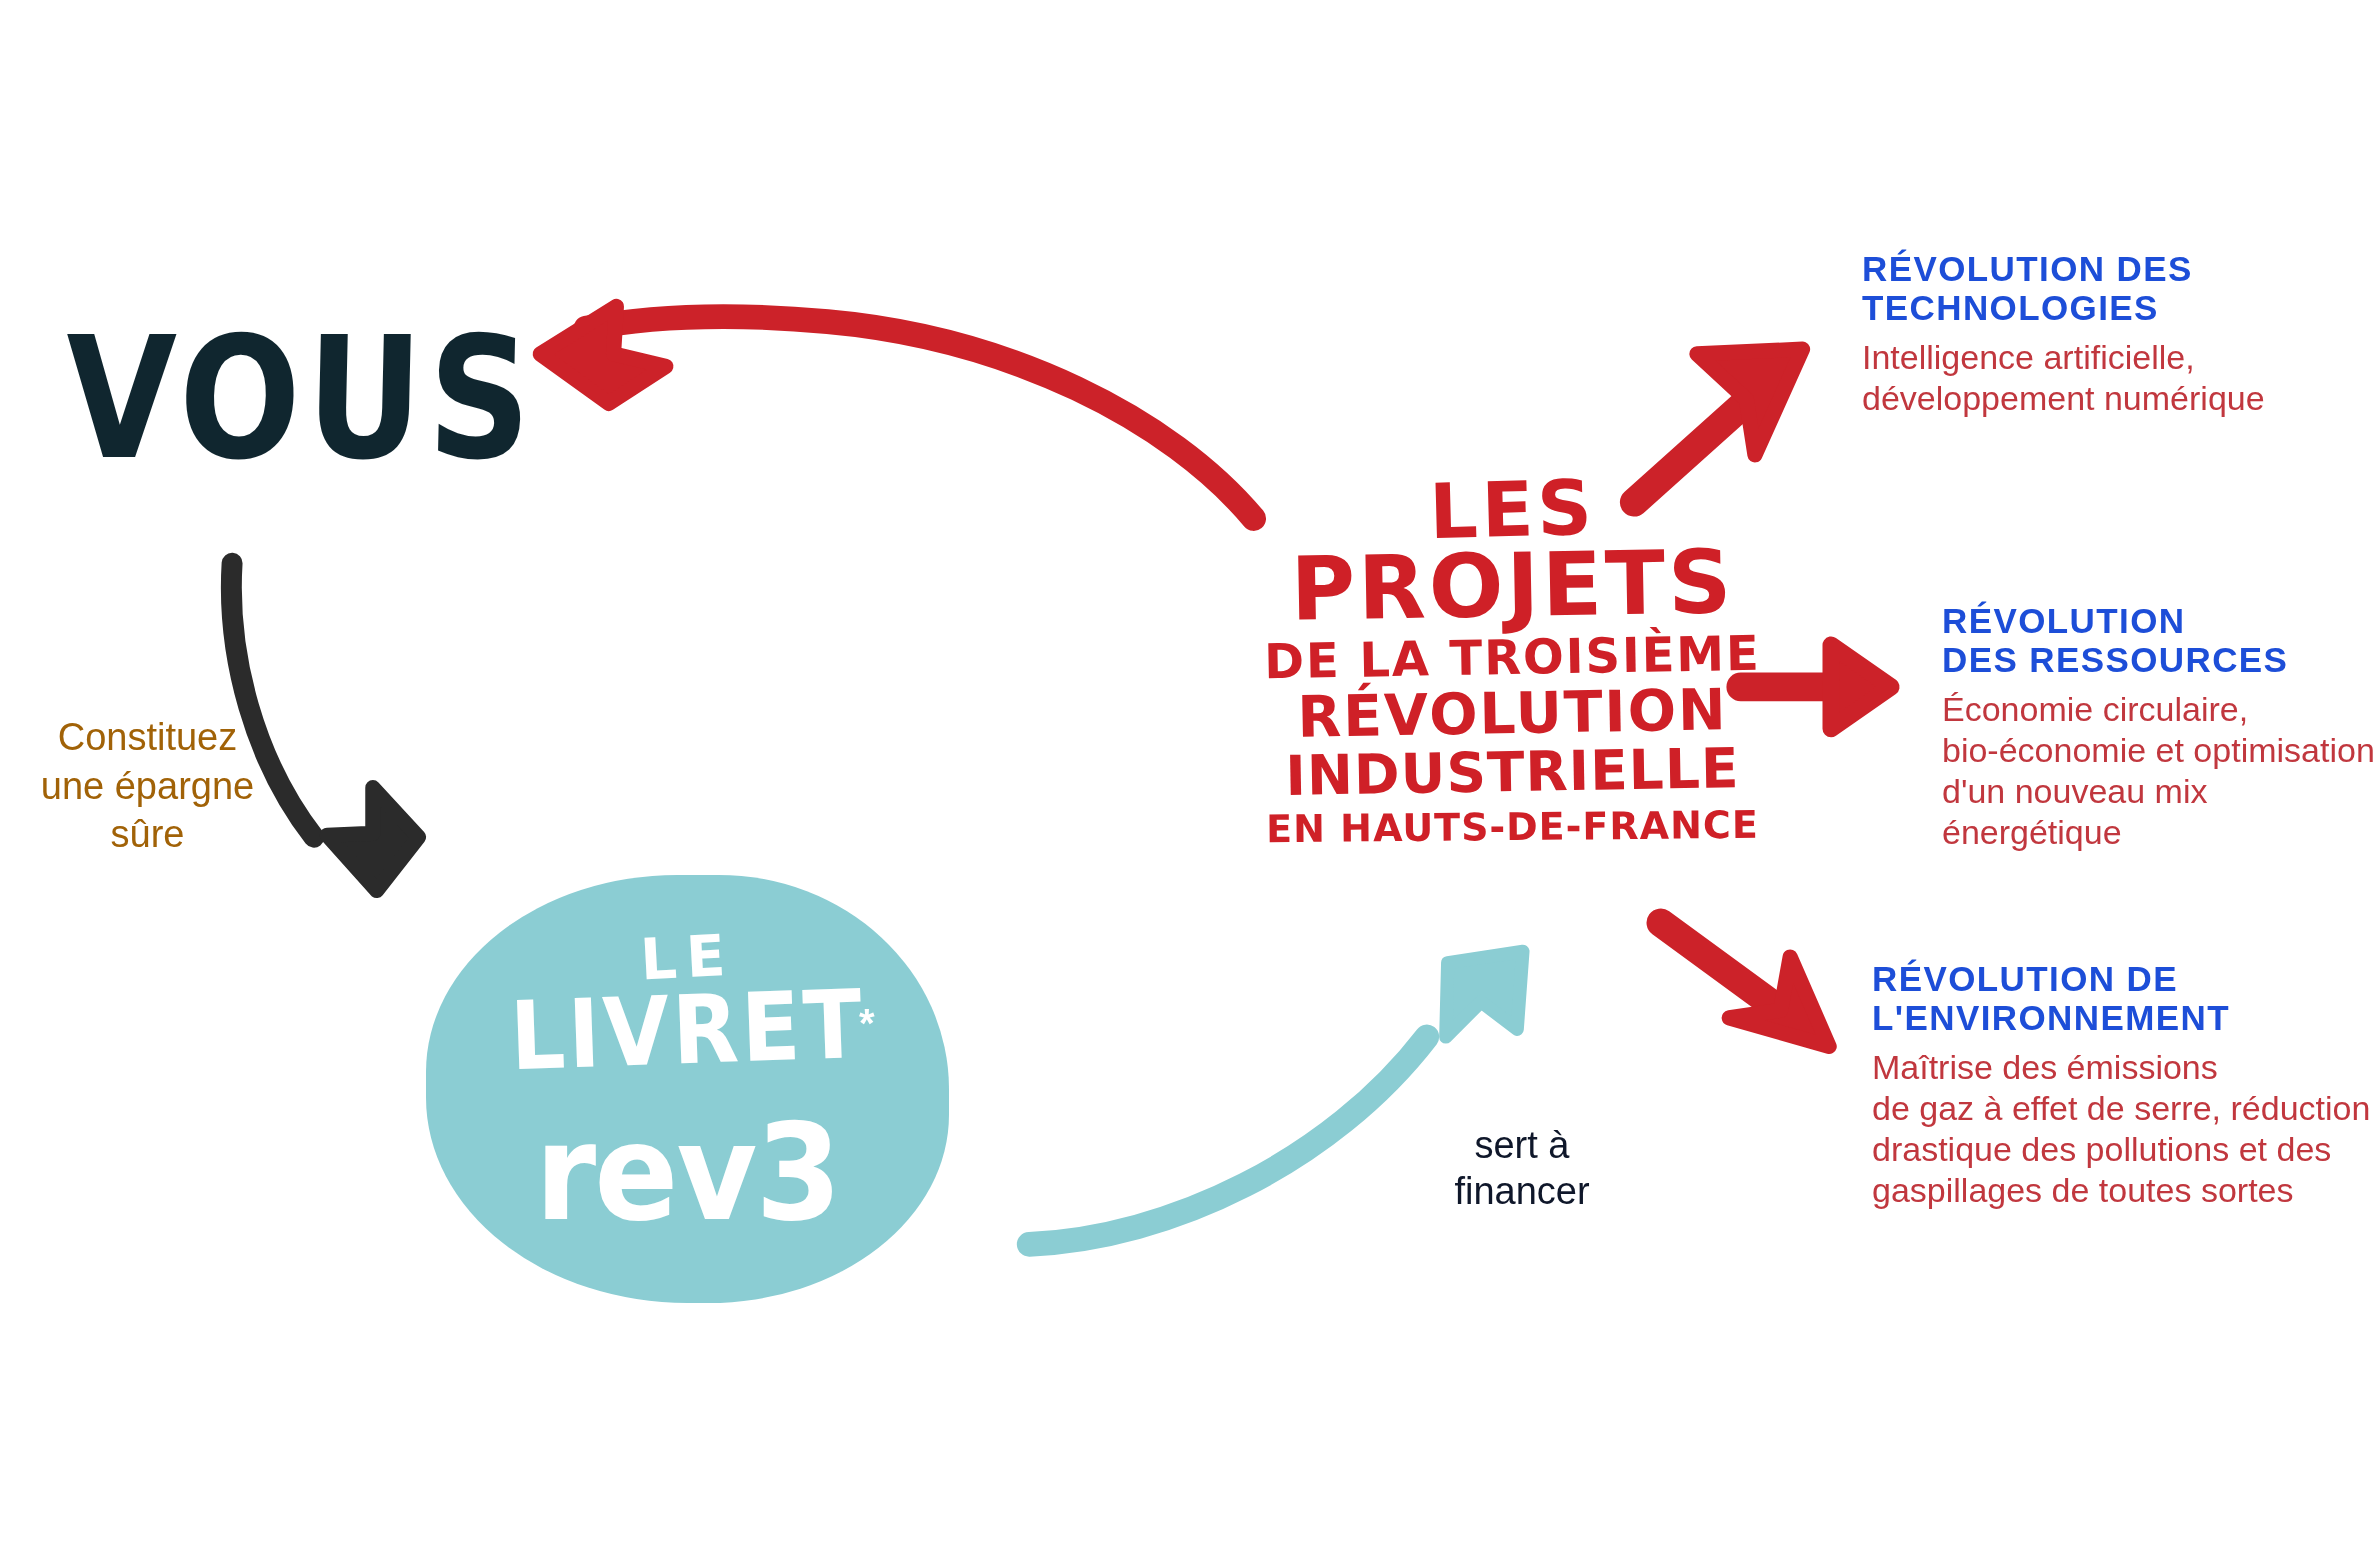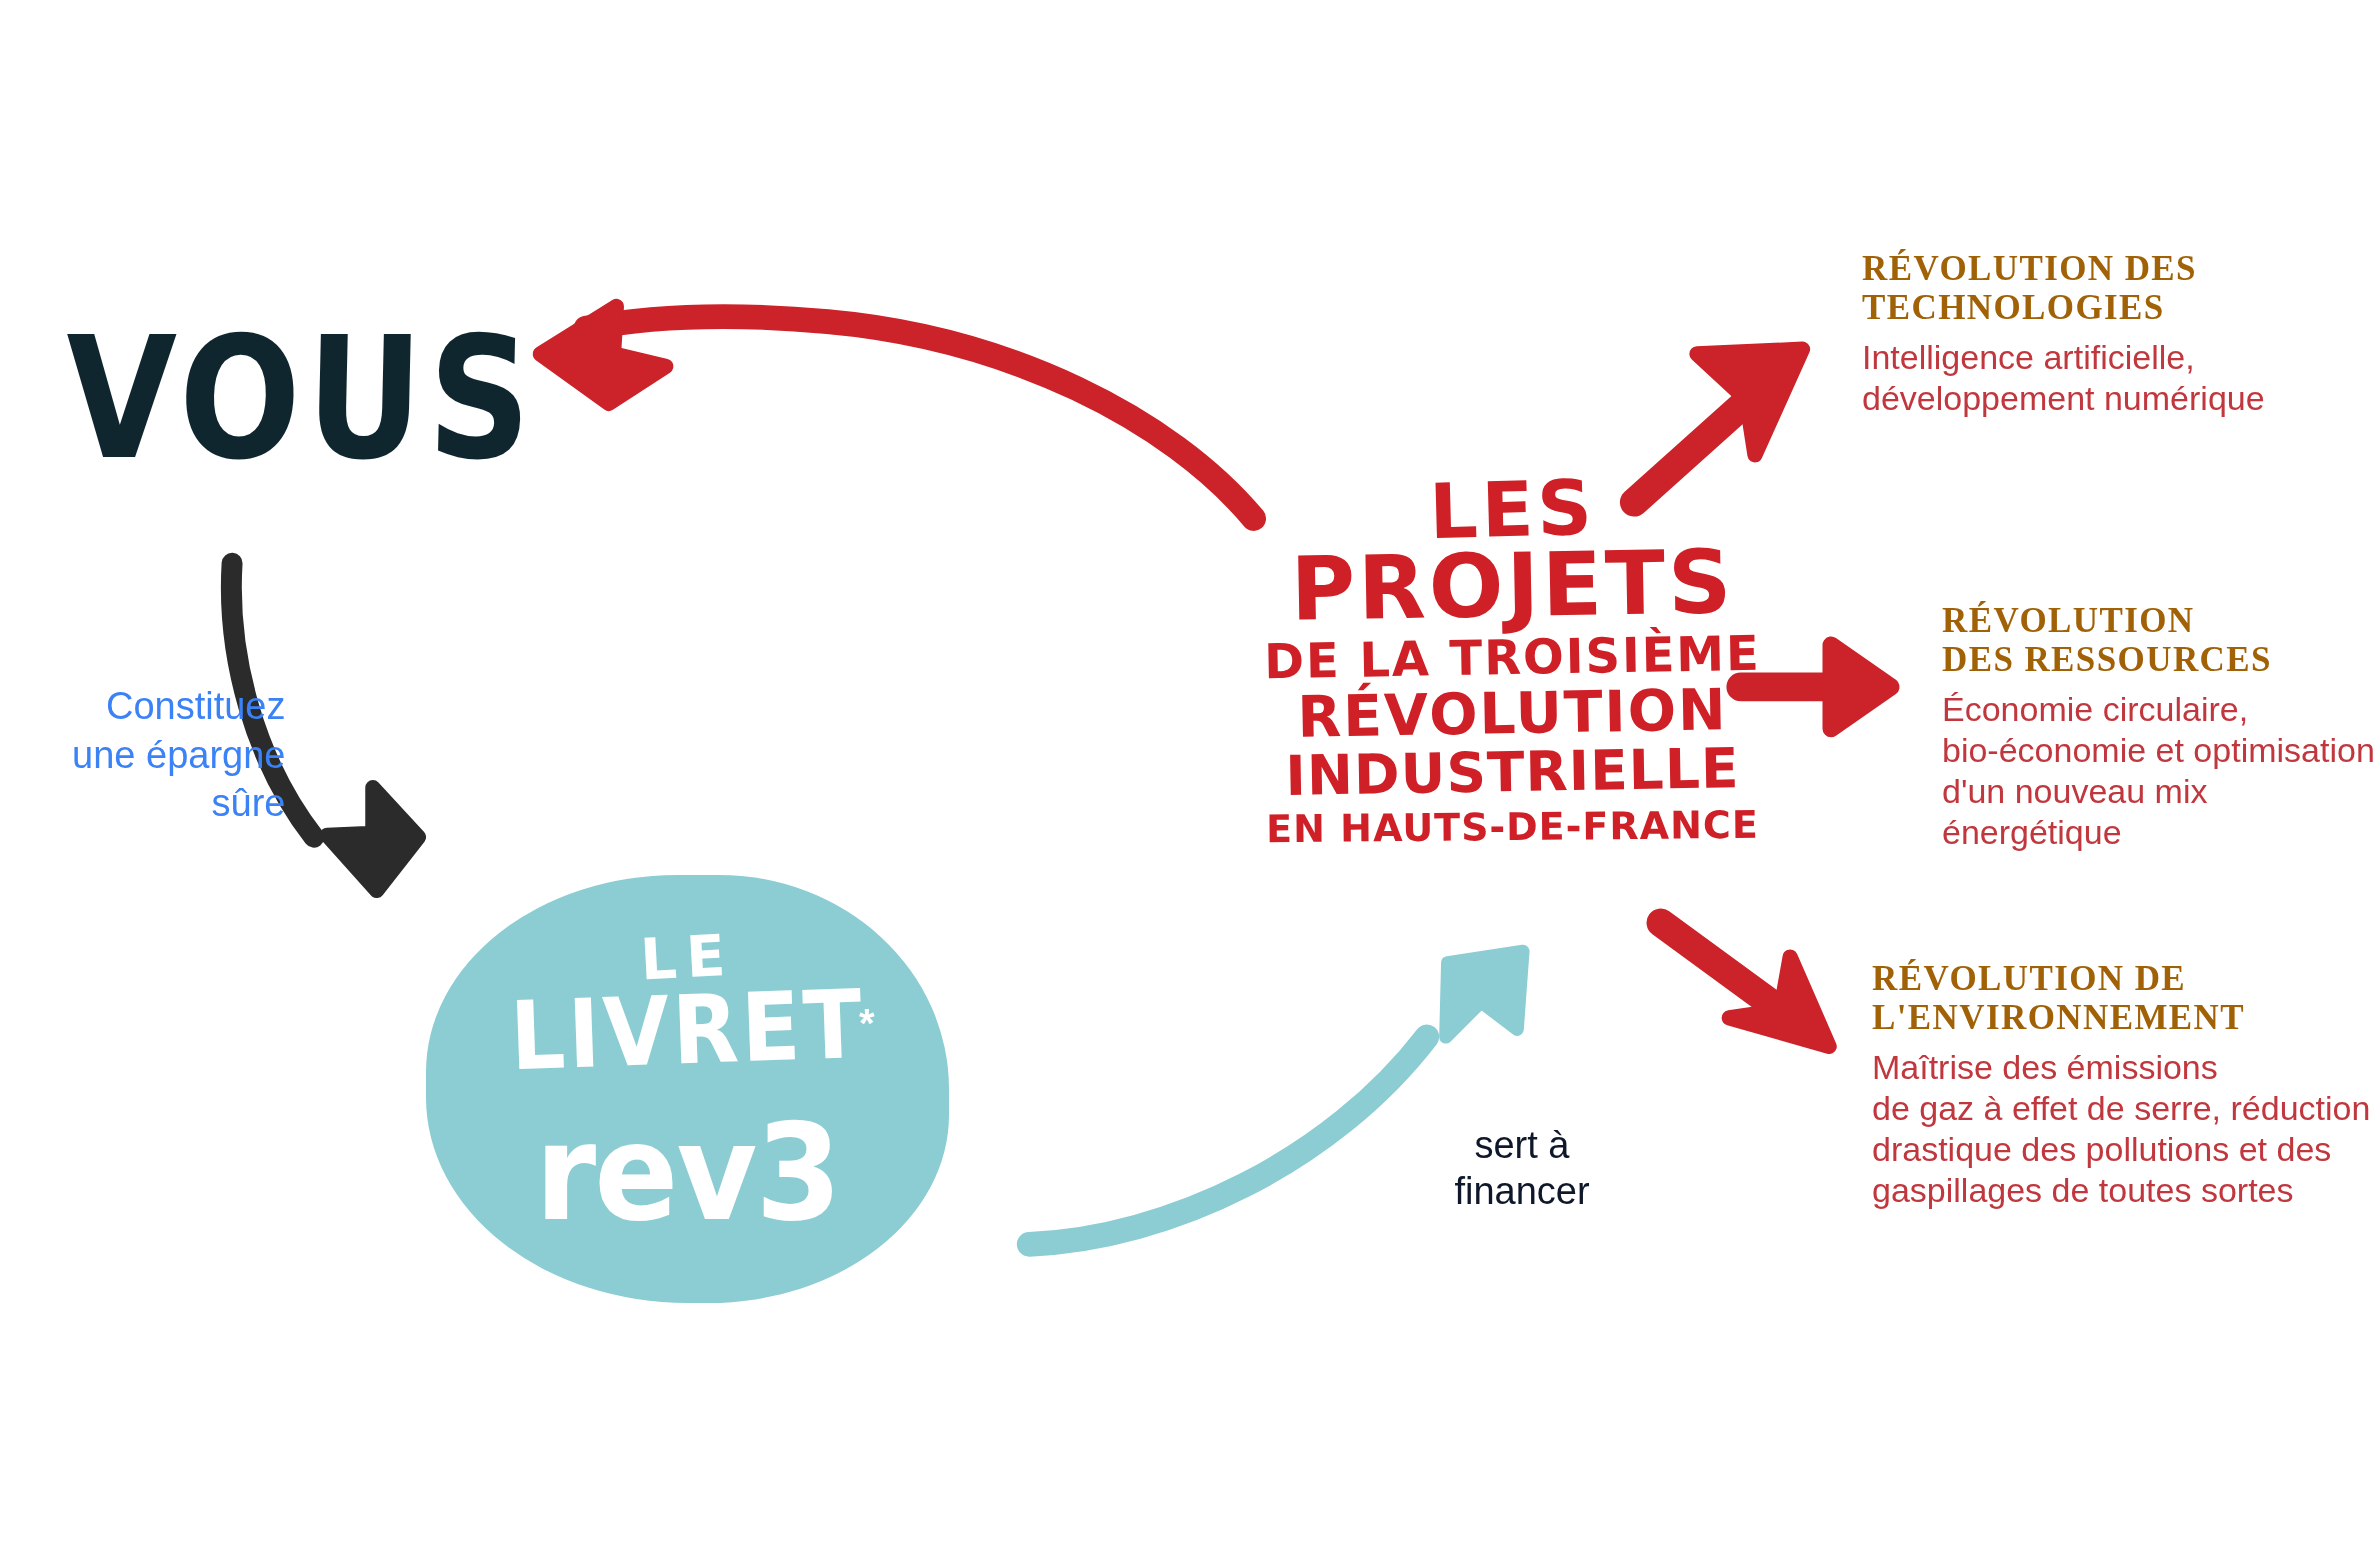--- a/index.html
+++ b/index.html
@@ -35,26 +35,26 @@
     color: #10262F;
     line-height: 1;
     transform: scale(1.0, 1.18) skewX(-1.5deg);
     transform-origin: left top;
   }
 
   
   #caption-epargne {
     position: absolute;
     left: 9.5px;
-    top: 682px;
+    top: 713px;
     width: 276px;
-    text-align: right;
+    text-align: center;
     font-size: 38px;
     line-height: 1.28;
-    color: #3b82f6;
+    color: #a16207;
   }
 
   
   #caption-creent {
     position: absolute;
     left: 780px;
     top: 459px;
     width: 314px;
     text-align: center;
     font-size: 38px;
@@ -182,22 +182,22 @@
     letter-spacing: 1px;
     margin-top: 5.7px;
     transform: rotate(-0.5deg);
   }
 
   
   .pillar {
     position: absolute;
   }
   .pillar-title {
-    color: #a16207;
-    font-family: Liberation Serif, serif;
+    color: #1d4ed8;
+    font-family: Liberation Sans, sans-serif;
     font-weight: 700;
     font-size: 35px;
     line-height: 1.12;
     letter-spacing: 1.4px;
   }
   .pillar-body {
     color: #C1373E;
     font-size: 34px;
     line-height: 1.2;
     margin-top: 10px;

